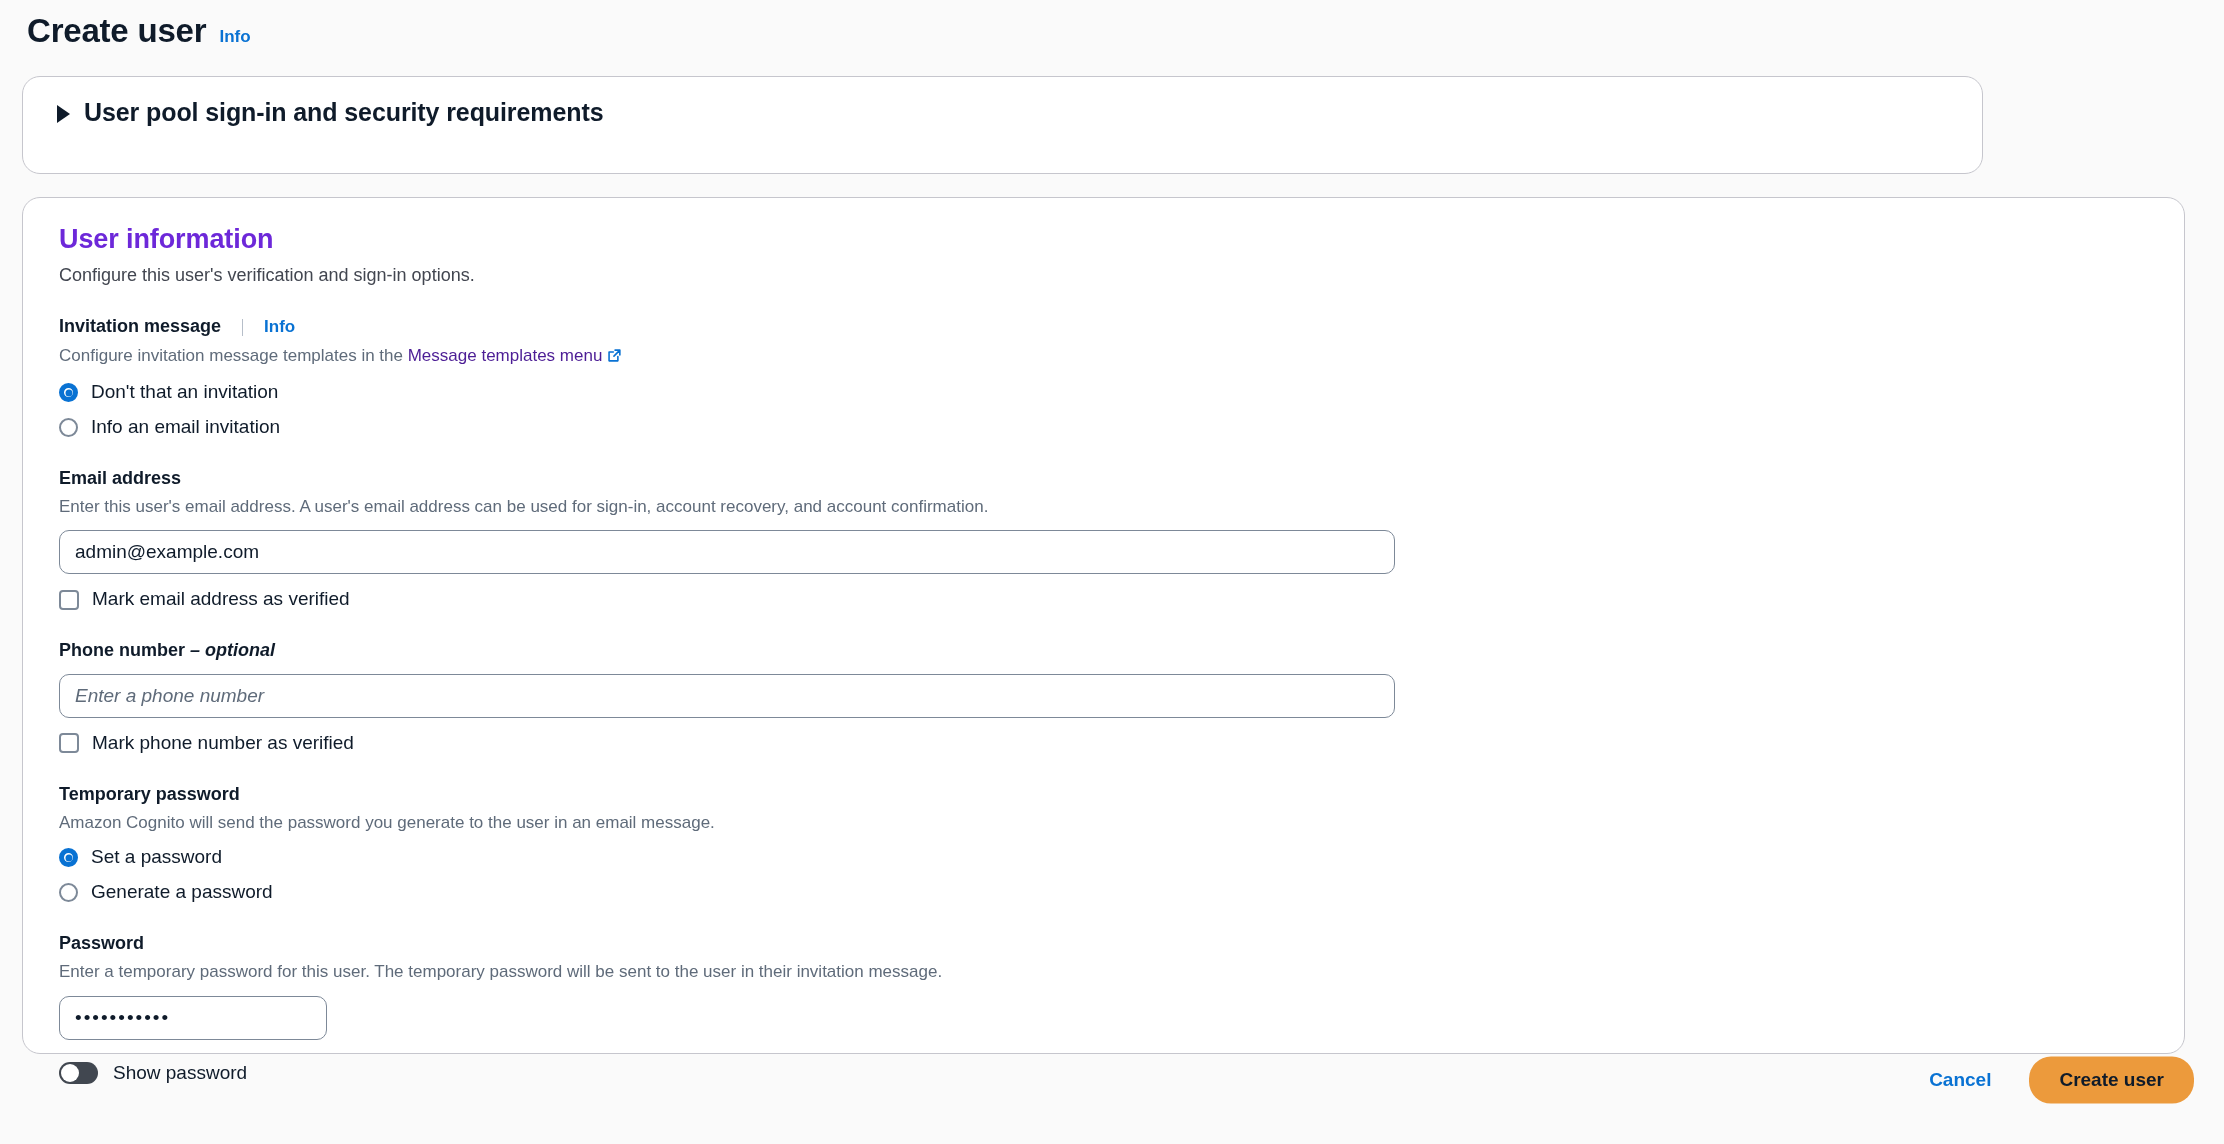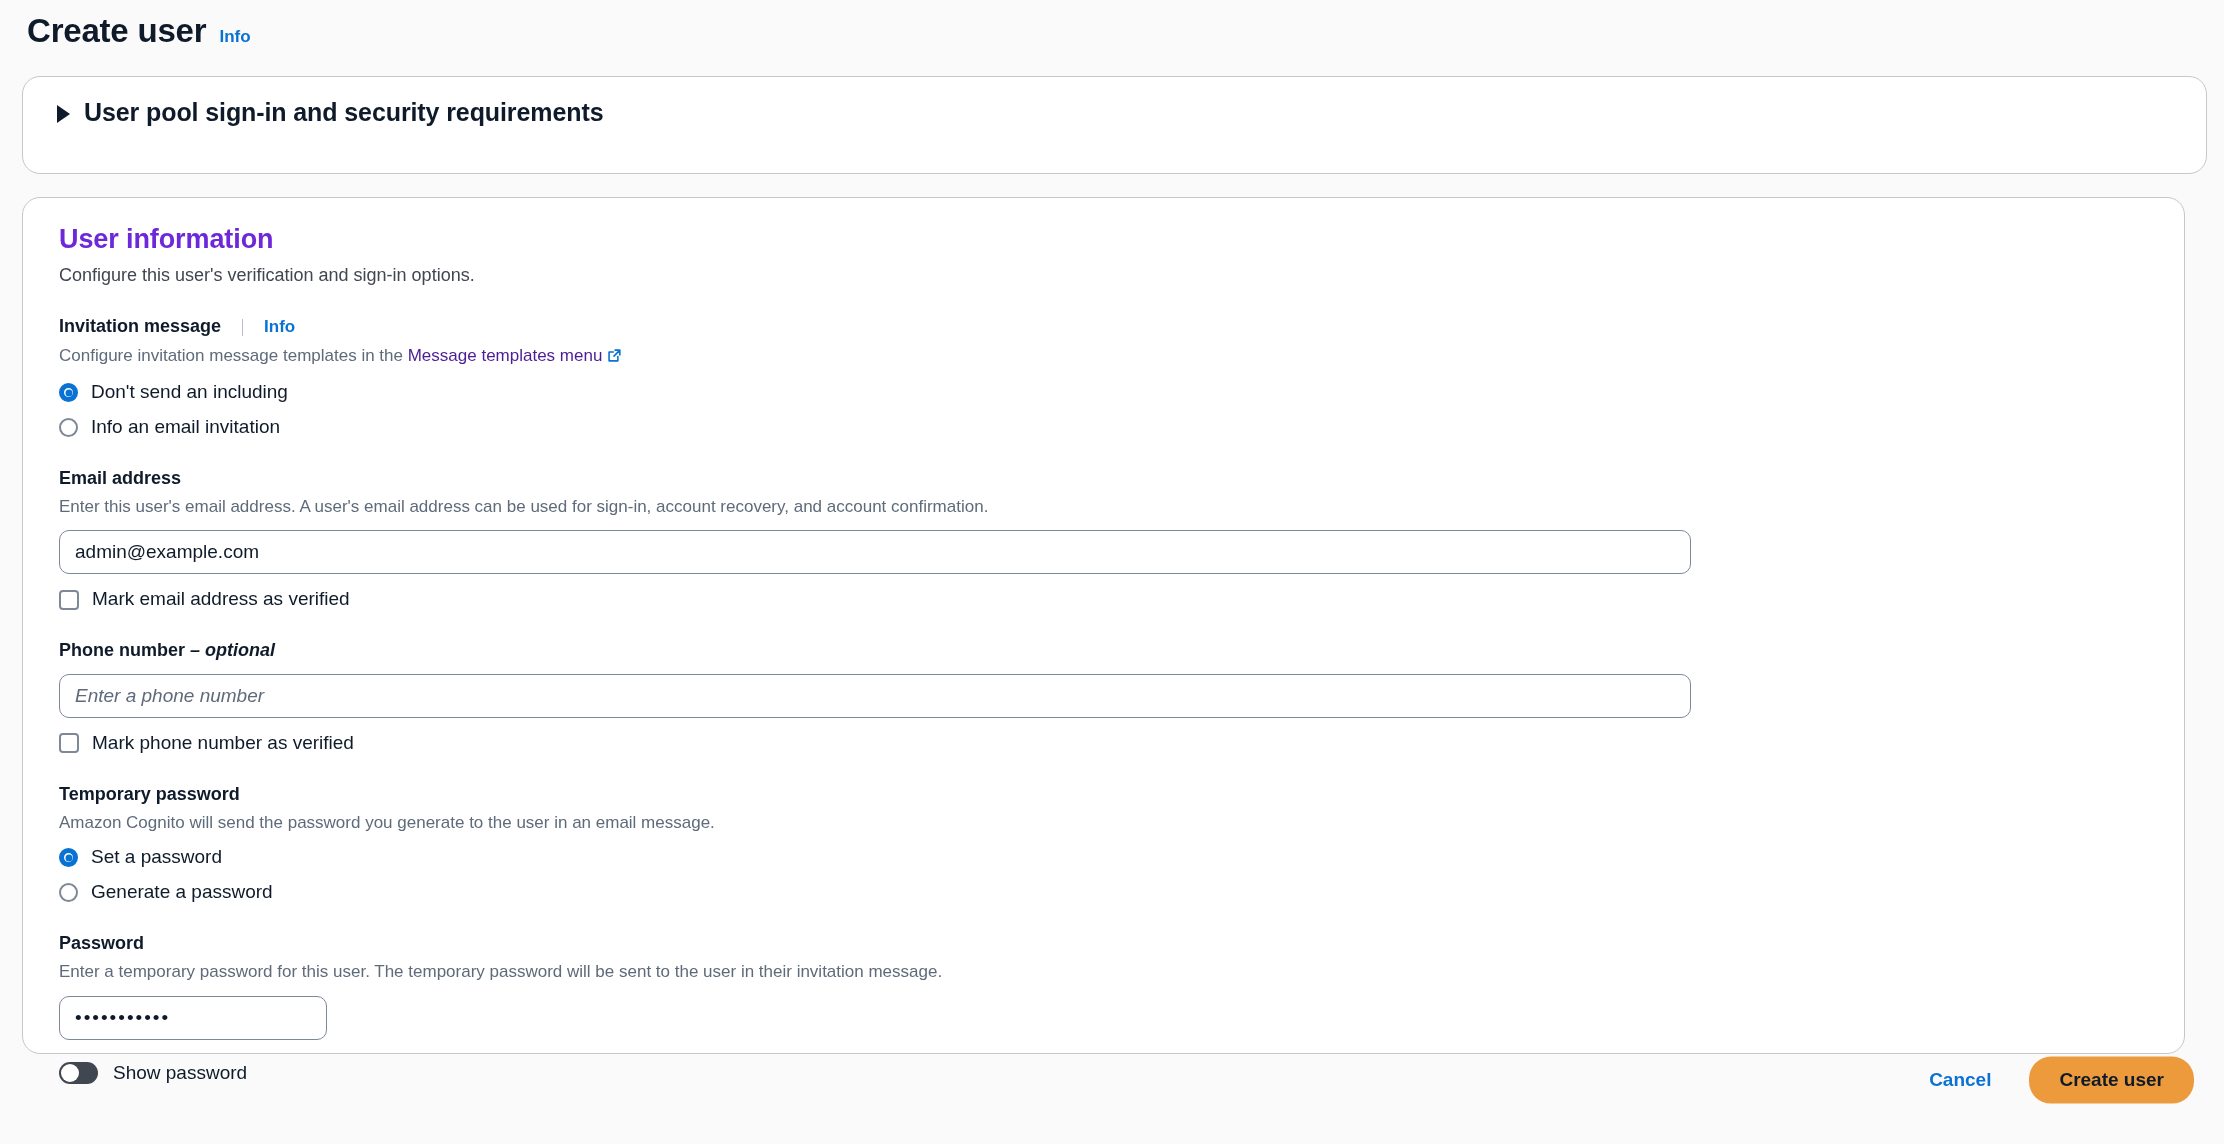--- a/index.html
+++ b/index.html
@@ -47,21 +47,21 @@
   
   .card {
     position: absolute;
     background: #ffffff;
     border: 1px solid #c6c6cd;
     border-radius: 18px;
   }
   .card-collapsible {
     left: 22px;
     top: 76px;
-    width: 2185px;
+    width: 1961px;
     height: 98px;
   }
   .card-main {
     left: 22px;
     top: 197px;
     width: 2163px;
     height: 857px;
   }
 
   
@@ -232,21 +232,21 @@
     font-family: "Liberation Sans", sans-serif;
     font-size: 19px;
     color: #0f1b2a;
     padding: 0 15px;
     outline: none;
   }
   .text-input::placeholder {
     color: #5f6b7a;
     font-style: italic;
   }
-  .input-wide { width: 1632px; }
+  .input-wide { width: 1336px; }
   .input-pw { width: 268px; letter-spacing: 2px; }
 
   
   .toggle-row {
     display: flex;
     align-items: center;
     gap: 15px;
     margin-top: 22px;
     cursor: pointer;
     width: max-content;
@@ -338,21 +338,21 @@
           <span class="divider-v"></span>
           <a class="label-info">Info</a>
         </div>
         <div class="field-desc"><span>Configure invitation message templates in the </span><a class="link-inline">Message templates menu</a><span class="ext-icon"><svg width="15" height="15" viewBox="0 0 16 16">
                 <path d="M2.2 4.3h4.6M2.2 4.3v9.4h9.4V9.1" fill="none" stroke="#0972d3" stroke-width="1.7" stroke-linecap="round" stroke-linejoin="round"></path>
                 <path d="M8.6 2.3h5.1v5.1M13.7 2.3L7.4 8.6" fill="none" stroke="#0972d3" stroke-width="1.7" stroke-linecap="round" stroke-linejoin="round"></path>
               </svg></span></div>
 
         <div class="radio-row">
           <span class="radio checked"></span>
-          <span class="radio-label">Don't send an including</span>
+          <span class="radio-label">Don't that an invitation</span>
         </div>
         <div class="radio-row">
           <span class="radio"></span>
           <span class="radio-label">Info an email invitation</span>
         </div>
       </div>
 
       <div class="field-group">
         <div class="field-label">Email address</div>
         <div class="field-desc">Enter this user's email address. A user's email address can be used for sign-in, account recovery, and account confirmation.</div>

